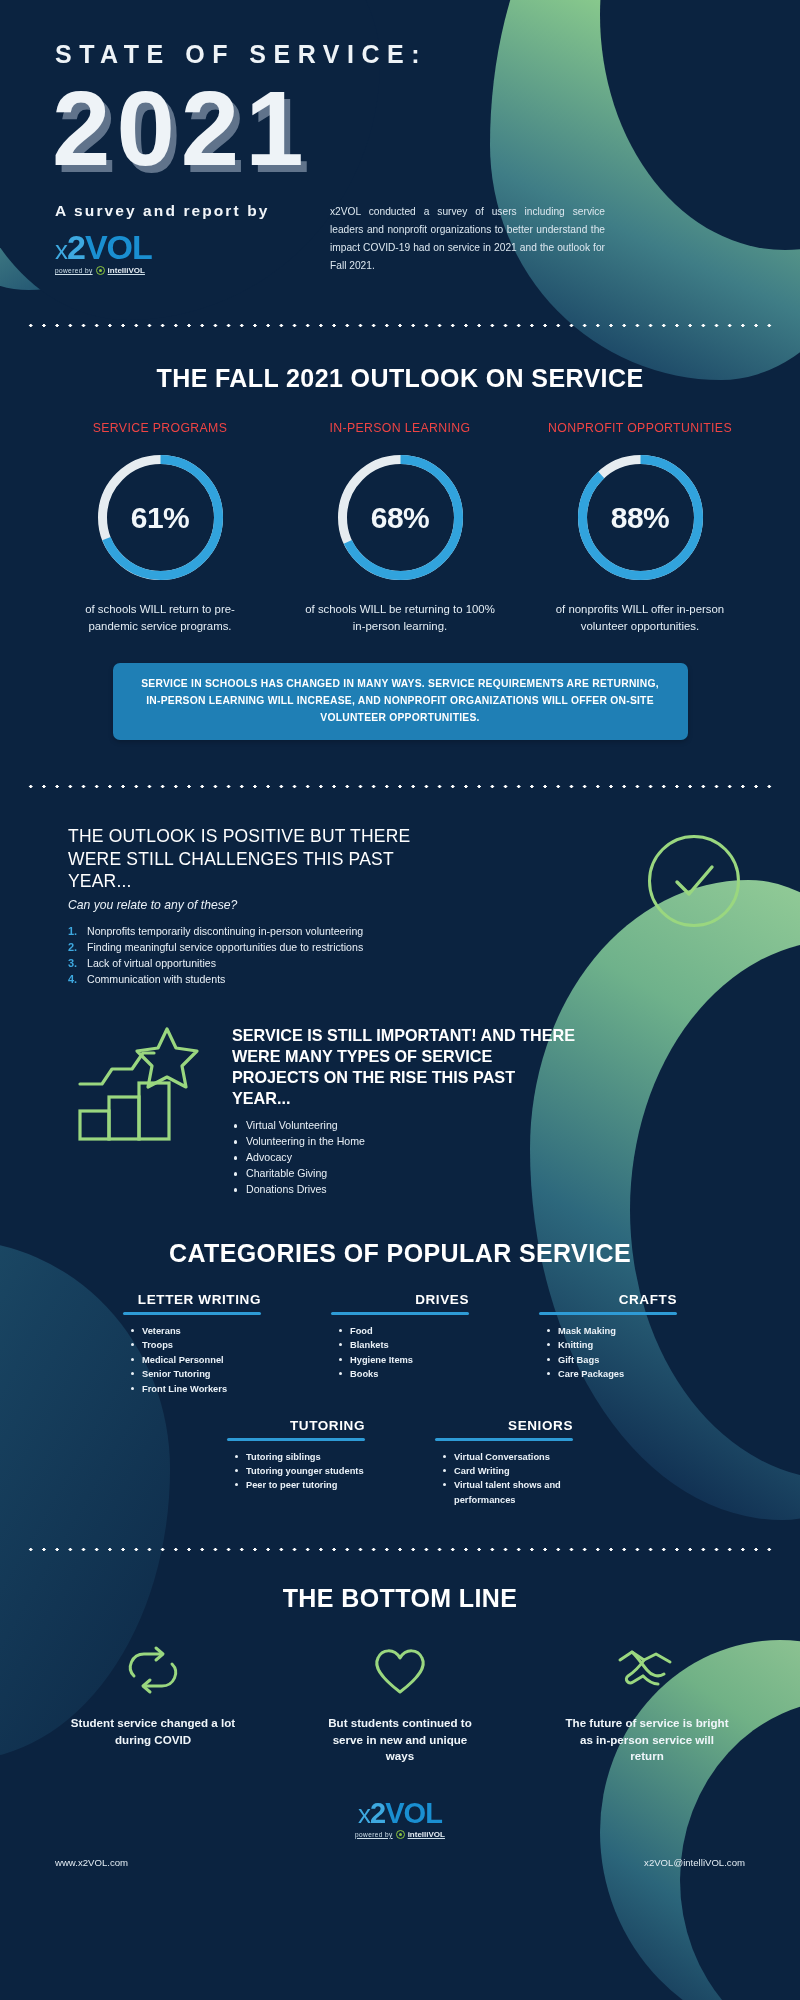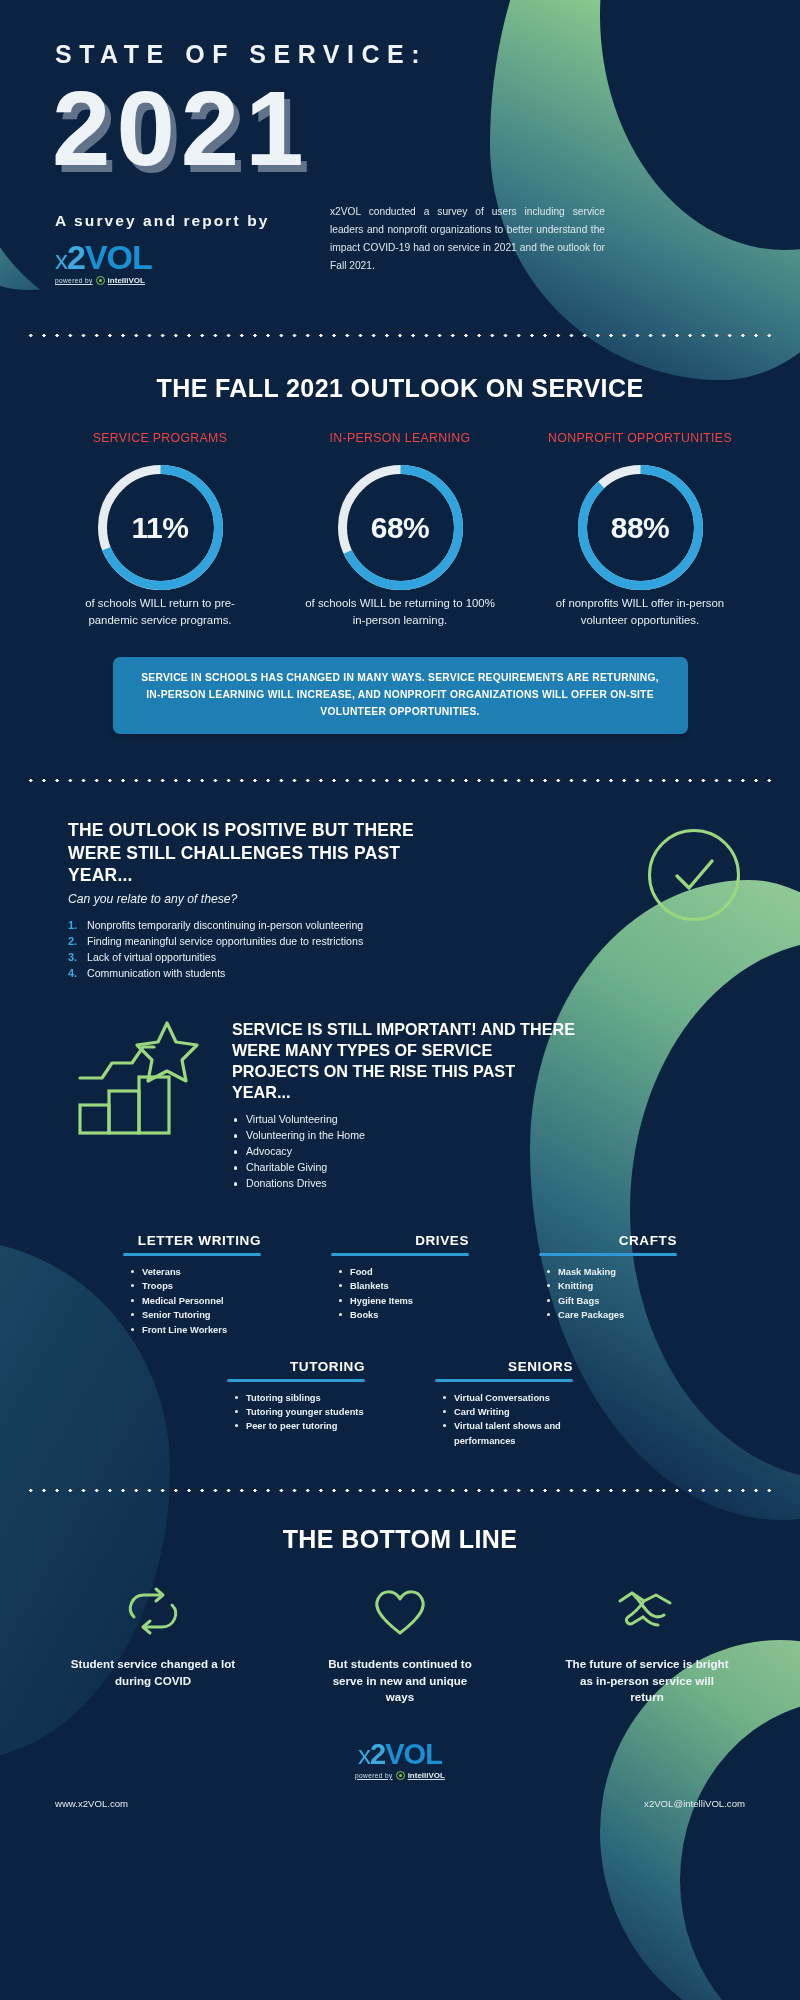--- a/index.html
+++ b/index.html
@@ -80,21 +80,21 @@
     font-weight:bold;
     font-size:105px;
     letter-spacing:6px;
     line-height:1.02;
     color:#eef3f7;
     margin:6px 0 0 -3px;
     text-shadow:6px 7px 0 rgba(120,138,160,.78);
   }
   .byline {
     font-weight:bold; font-size:15.5px; letter-spacing:2.1px;
-    color:#f1f5f9; margin-top:30px;
+    color:#f1f5f9; margin-top:20px;
   }
   .logo-wrap { margin-top:10px; }
   .logo-main { font-weight:bold; font-size:34px; line-height:1; letter-spacing:-1px; }
   .logo-x { color:#3ea9e0; font-weight:normal; font-size:26px; }
   .logo-2 { color:#3ea9e0; }
   .logo-vol { color:#1a8fd1; }
   .logo-sub {
     font-size:6.5px; letter-spacing:.4px; color:#cfe0ea;
     margin-top:2px; display:flex; align-items:center; gap:3px;text-decoration:underline;
   }
@@ -130,36 +130,36 @@
   .stat-label {
     font-size:12.3px; letter-spacing:.35px; color:#ef4444; margin-bottom:15px;
   }
   .donut { width:135px; height:135px; margin:0 auto; position:relative; }
   .donut svg { display:block; transform:rotate(-90deg); }
   .donut-val {
     position:absolute; inset:0; display:flex; align-items:center; justify-content:center;
     font-weight:bold; font-size:30px; letter-spacing:-.5px; color:#f2f7fa;
   }
   .stat-cap {
-    font-size:11.4px; line-height:1.5; color:#e4edf4;
+    margin-top:16px; font-size:11.4px; line-height:1.5; color:#e4edf4;
   }
 
   
   .callout {
     margin:28px auto 0; width:575px; border-radius:7px;
     background:#1f7fb5; padding:13px 24px;
     text-align:center; font-weight:bold; font-size:10.3px;
     letter-spacing:.25px; line-height:1.65; color:#ffffff;
     box-shadow:0 2px 5px rgba(0,0,0,.22);
   }
 
   
   .challenge { position:relative; padding:0 0 0 68px; }
   .ch-head {
-    font-weight:bold; font-size:17.5px; line-height:1.28; letter-spacing:.2px;
+    font-weight:normal; font-size:17.5px; line-height:1.28; letter-spacing:.2px;
     color:#ffffff; max-width:380px;
   }
   .ch-sub {
     font-style:italic; font-size:12.2px; color:#eaf1f7; margin-top:6px;
   }
   .ch-list { margin-top:13px; list-style:none; }
   .ch-list li { display:flex; gap:7px; margin-bottom:4px; font-size:10.6px; color:#e9f0f6; }
   .ch-num { color:#3ea9e0; font-weight:bold; font-size:11px; width:12px; }
   .check-circle {
     position:absolute; right:60px; top:10px; width:92px; height:92px;
@@ -255,21 +255,21 @@
 
       <div class="stats-row">
 
         <div class="stat">
           <div class="stat-label">SERVICE PROGRAMS</div>
           <div class="donut">
             <svg width="135" height="135" viewBox="0 0 135 135">
               <circle cx="67.5" cy="67.5" r="58" fill="none" stroke="#e6ecf0" stroke-width="9"></circle>
               <circle cx="67.5" cy="67.5" r="58" fill="none" stroke="#31a3dd" stroke-width="9" stroke-dasharray="251.4 364.4" stroke-linecap="butt"></circle>
             </svg>
-            <div class="donut-val">11%</div>
+            <div class="donut-val">61%</div>
           </div>
           <div class="stat-cap">of schools WILL return to pre-pandemic service programs.</div>
         </div>
 
         <div class="stat">
           <div class="stat-label">IN-PERSON LEARNING</div>
           <div class="donut">
             <svg width="135" height="135" viewBox="0 0 135 135">
               <circle cx="67.5" cy="67.5" r="58" fill="none" stroke="#e6ecf0" stroke-width="9"></circle>
               <circle cx="67.5" cy="67.5" r="58" fill="none" stroke="#31a3dd" stroke-width="9" stroke-dasharray="247.8 368.0" stroke-linecap="butt"></circle>
@@ -342,20 +342,21 @@
           <li>Virtual Volunteering</li>
           <li>Volunteering in the Home</li>
           <li>Advocacy</li>
           <li>Charitable Giving</li>
           <li>Donations Drives</li>
         </ul>
       </div>
     </div>
 
     <div style="margin-top:40px;">
+      <div class="sec-title">CATEGORIES OF POPULAR SERVICE</div>
 
       <div class="cat-grid">
 
         <div class="cat">
           <div class="cat-title">LETTER WRITING</div>
           <div class="cat-rule"></div>
           <ul>
             <li>Veterans</li>
             <li>Troops</li>
             <li>Medical Personnel</li>

